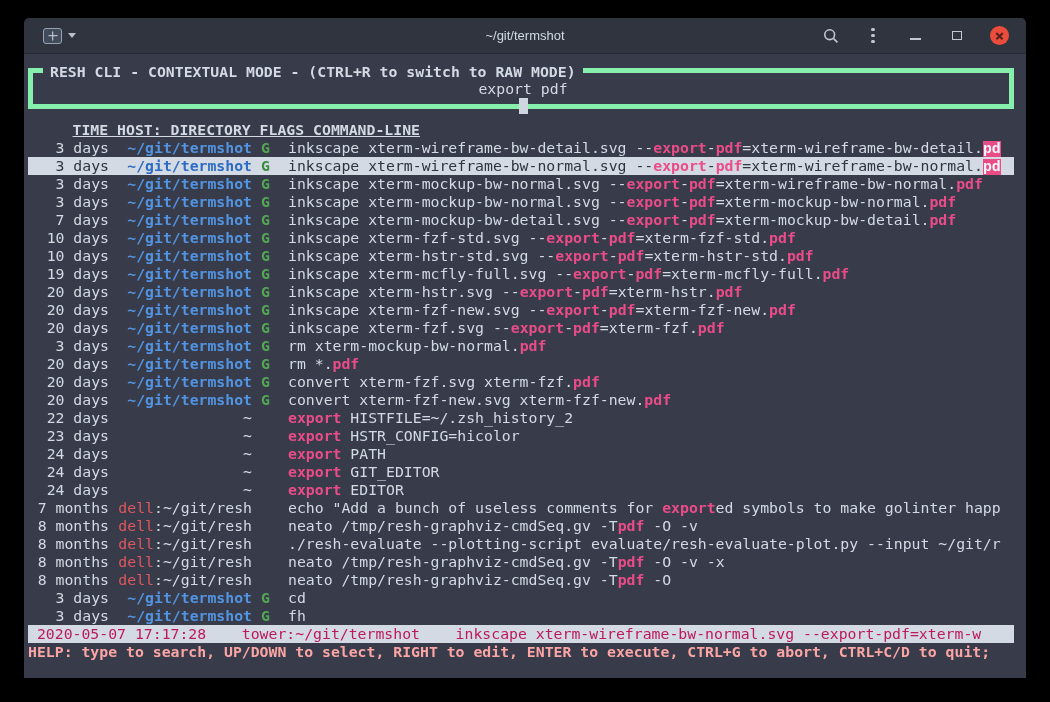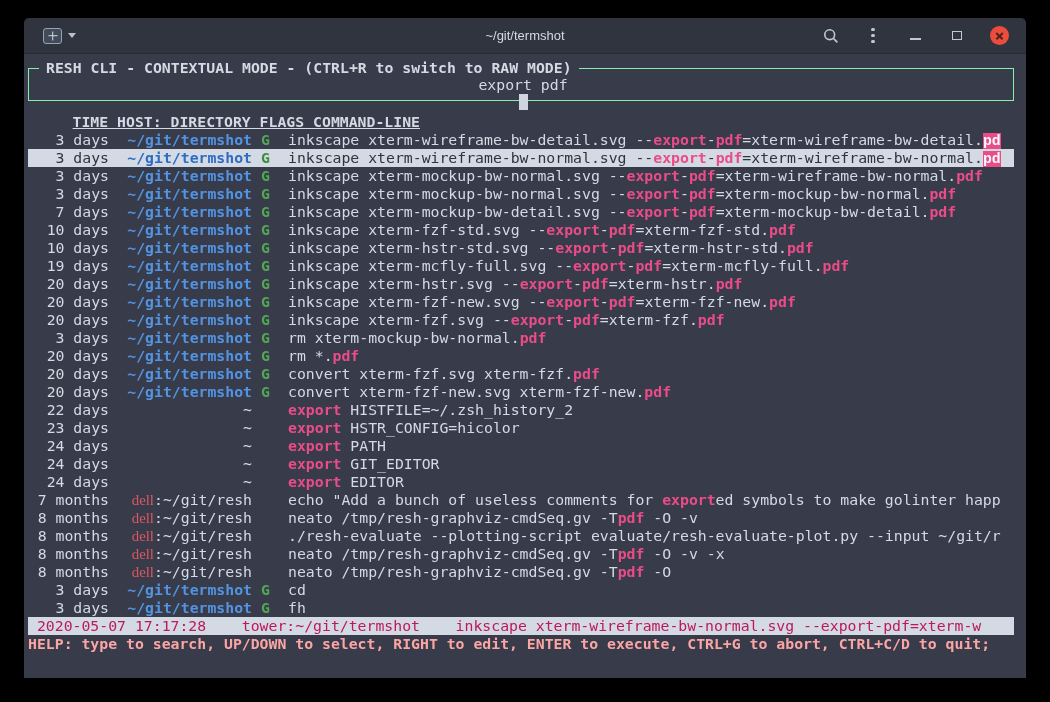--- a/index.html
+++ b/index.html
@@ -25,37 +25,37 @@
   .close-circle{width:19px;height:19px;border-radius:50%;background:#eb4d3d;display:flex;align-items:center;justify-content:center;}
   .x{position:relative;width:9px;height:9px;display:block;}
   .x::before,.x::after{content:"";position:absolute;top:50%;left:0;width:9px;height:1.7px;background:#55201d;}
   .x::before{transform:translateY(-50%) rotate(45deg);}
   .x::after{transform:translateY(-50%) rotate(-45deg);}
 
   
   .terminal{height:624px;background:#383c4a;box-sizing:border-box;padding:4px 12px 0 4px;
     font-family:"DejaVu Sans Mono","Liberation Mono",monospace;font-size:14.8px;line-height:18px;color:#d3dae3;overflow:hidden;position:relative;}
 
-  .searchbox{position:relative;margin-top:10px;border:1px solid #86efac;padding:7px 4px 6px 8px;height:18px;}
+  .searchbox{position:relative;margin-top:10px;border:5px solid #86efac;padding:7px 4px 6px 8px;height:18px;}
   .legend{position:absolute;top:-10px;left:10px;background:#383c4a;padding:0 7px;font-weight:bold;white-space:pre;}
   .query{white-space:pre;display:flex;align-items:center;flex-direction:column;}
   .cursor{display:inline-block;width:9px;height:16px;background:#cfd6e0;margin-left:1px;}
 
   .hdr{margin-top:12px;height:18px;white-space:pre;font-weight:bold;}
   .hdr .u{text-decoration:underline;text-align:right;}
 
   .rows{white-space:pre;}
   .row{display:flex;height:18px;white-space:pre;}
   .c-time{width:81px;text-align:right;flex:none;}
   .c-loc{width:134px;text-align:right;flex:none;margin-left:9px;}
   .c-flags{width:18px;flex:none;margin-left:9px;color:#53a653;font-weight:bold;}
   .c-cmd{flex:1 1 auto;margin-left:9px;overflow:hidden;}
   .s-n{}
   .s-blue{color:#5294e2;font-weight:bold;}
-  .s-red{color:#e0565e;font-family:Liberation Serif, serif;}
+  .s-red{color:#e0565e;}
   .s-m{color:#ea4c88;font-weight:bold;margin-top:36px;}
   .s-i{color:#f5f7fa;background:#ea4c88;font-weight:bold;font-family:Liberation Mono, monospace;}
   .row.selected{background:#d3dae3;color:#2f343f;}
   .row.selected .s-blue{color:#2d6cc4;}
   .row.selected .c-flags{color:#3c8c40;}
 
   .status{background:#d3dae3;color:#be185d;}
   .status-line{height:18px;white-space:pre;overflow:hidden;}
   .help{height:18px;white-space:pre;font-weight:bold;color:#fca5a5;overflow:hidden;}
 </style>

